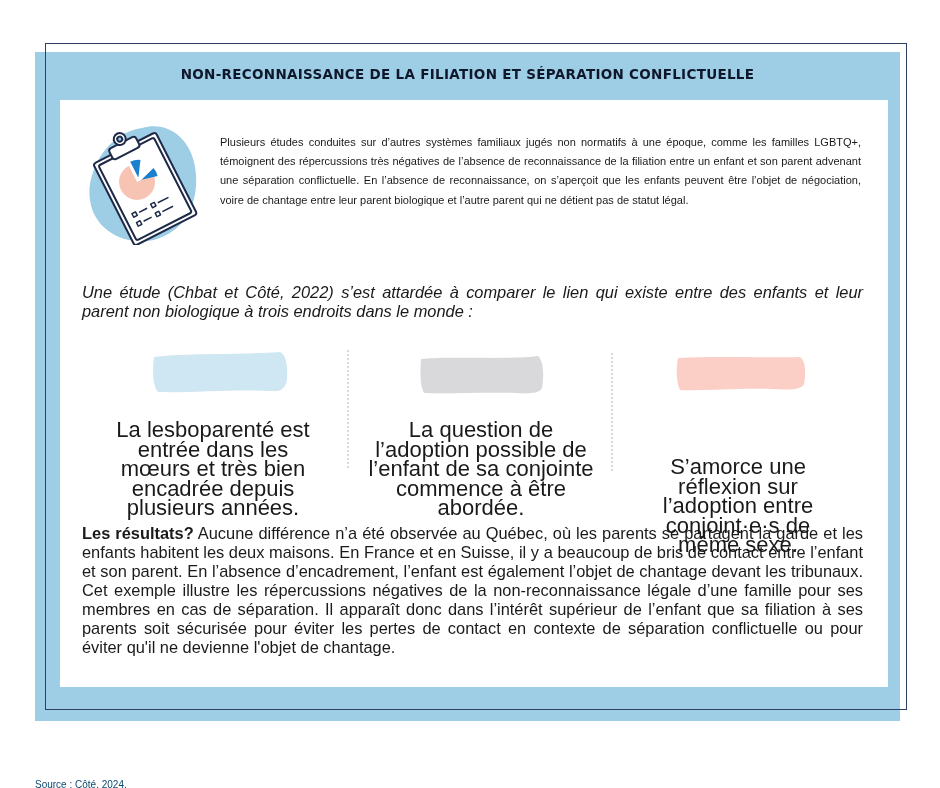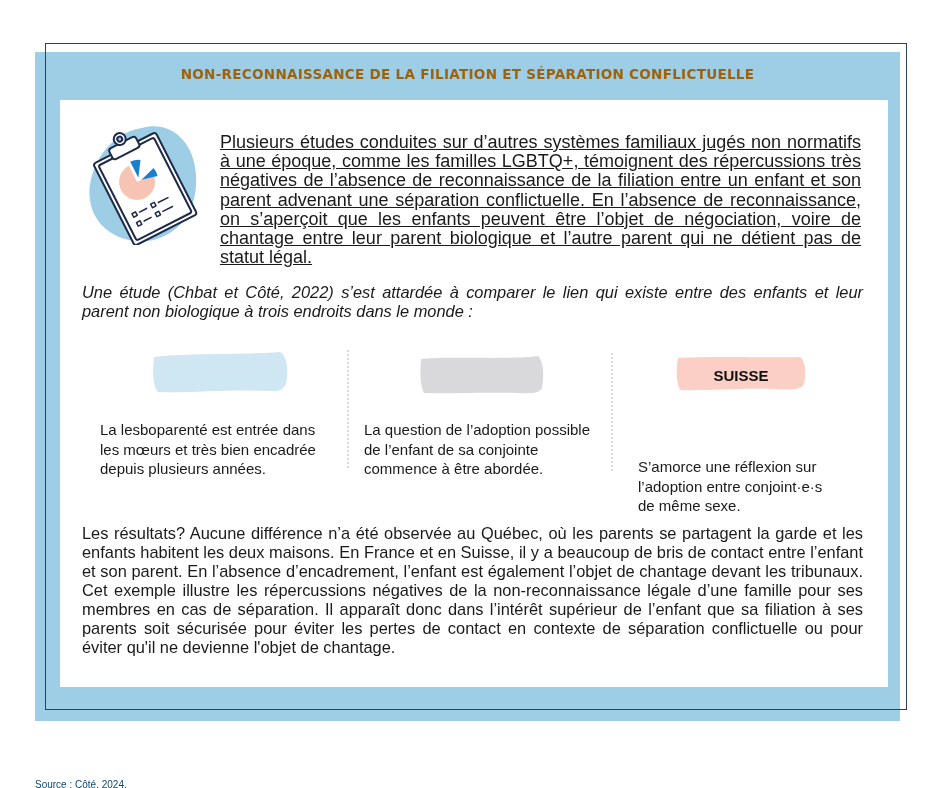--- a/index.html
+++ b/index.html
@@ -3,35 +3,35 @@
 <meta charset="utf-8">
 <style>
   html, body { margin: 0; padding: 0; background: #ffffff; }
   body { width: 940px; height: 788px; position: relative; overflow: hidden;
          font-family: "Liberation Sans", sans-serif; color: #1a1a1a; }
   .blue-box { position: absolute; left: 35px; top: 52px; width: 865px; height: 669px; background: #9ecde6; }
   .navy-outline { position: absolute; left: 45px; top: 43px; width: 862px; height: 667px;
                   border: 1.5px solid #2e3f66; box-sizing: border-box; pointer-events: none; }
   .title { position: absolute; left: 35px; top: 66px; width: 865px; text-align: center;
            font-family: "DejaVu Sans", sans-serif; font-weight: bold; font-size: 13.5px;
-           letter-spacing: 0.3px; color: #a16207; text-transform: uppercase; }
+           letter-spacing: 0.3px; color: #0f172a; text-transform: uppercase; }
   .panel { position: absolute; left: 60px; top: 100px; width: 828px; height: 587px; background: #ffffff; }
   .illus { position: absolute; left: 84px; top: 120px; width: 120px; height: 125px; }
-  .intro { position: absolute; left: 220px; top: 133px; width: 641px; font-size: 18px; line-height: 19.2px;
-           text-align: justify; text-align-last: left; text-decoration: underline; }
+  .intro { position: absolute; left: 220px; top: 133px; width: 641px; font-size: 11px; line-height: 19.2px;
+           text-align: justify; text-align-last: left; }
   .study { position: absolute; left: 82px; top: 283px; width: 781px; font-size: 16.4px; line-height: 19px;
            text-align: justify; text-align-last: left; font-style: italic; }
   .badge { position: absolute; font-weight: bold; font-size: 15px; color: #111; text-align: center; }
   .badge svg { position: absolute; left: 0; top: 0; }
   .badge span { position: relative; display: block; }
-  .desc { position: absolute; text-align: left; font-size: 15px; line-height: 19.5px; }
+  .desc { position: absolute; text-align: center; font-size: 22px; line-height: 19.5px; }
   .divider { position: absolute; width: 0; border-left: 2px dotted #d8d8e2; }
   .results { position: absolute; left: 82px; top: 524px; width: 781px; font-size: 16.4px; line-height: 19px;
              text-align: justify; text-align-last: left; }
-  .results b { font-weight: normal; }
+  .results b { font-weight: bold; }
   .source { position: absolute; left: 35px; top: 779px; font-size: 10px; color: #0c4a6e; }
 </style>
 </head>
 <body>
 
 <div class="blue-box"></div>
 <div class="navy-outline"></div>
 <div class="title">Non-reconnaissance de la filiation et séparation conflictuelle</div>
 
 <div class="panel"></div>
@@ -76,19 +76,18 @@
   </svg>
 </div>
 <div class="desc" style="left:364px; top:420px; width:234px;">La question de l’adoption possible de l’enfant de sa conjointe commence à être abordée.</div>
 
 <div class="divider" style="left:611px; top:353px; height:118px;"></div>
 
 <div class="badge" style="left:676px; top:356px; width:130px; height:35px;">
   <svg width="130" height="35" viewBox="0 0 130 35">
     <path d="M2 2 C40 0 90 2 124 1 C130 5 130 18 128 28 C126 34 112 34 96 33 C60 32 30 35 4 34 C0 26 0 12 2 2 Z" fill="#fccfc6"></path>
   </svg>
-  <span style="padding-top:11px;">SUISSE</span>
 </div>
 <div class="desc" style="left:638px; top:420px; width:200px;margin-top:37px;">S’amorce une réflexion sur l’adoption entre conjoint·e·s de même sexe.</div>
 
 <div class="results"><b>Les résultats?</b><span> Aucune différence n’a été observée au Québec, où les parents se partagent la garde et les enfants habitent les deux maisons. En France et en Suisse, il y a beaucoup de bris de contact entre l’enfant et son parent. En l’absence d’encadrement, l’enfant est également l’objet de chantage devant les tribunaux. Cet exemple illustre les répercussions négatives de la non-reconnaissance légale d’une famille pour ses membres en cas de séparation. Il apparaît donc dans l’intérêt supérieur de l’enfant que sa filiation à ses parents soit sécurisée pour éviter les pertes de contact en contexte de séparation conflictuelle ou pour éviter qu'il ne devienne l'objet de chantage.</span></div>
 
 <div class="source">Source : Côté, 2024.</div>
 
 </body></html>

